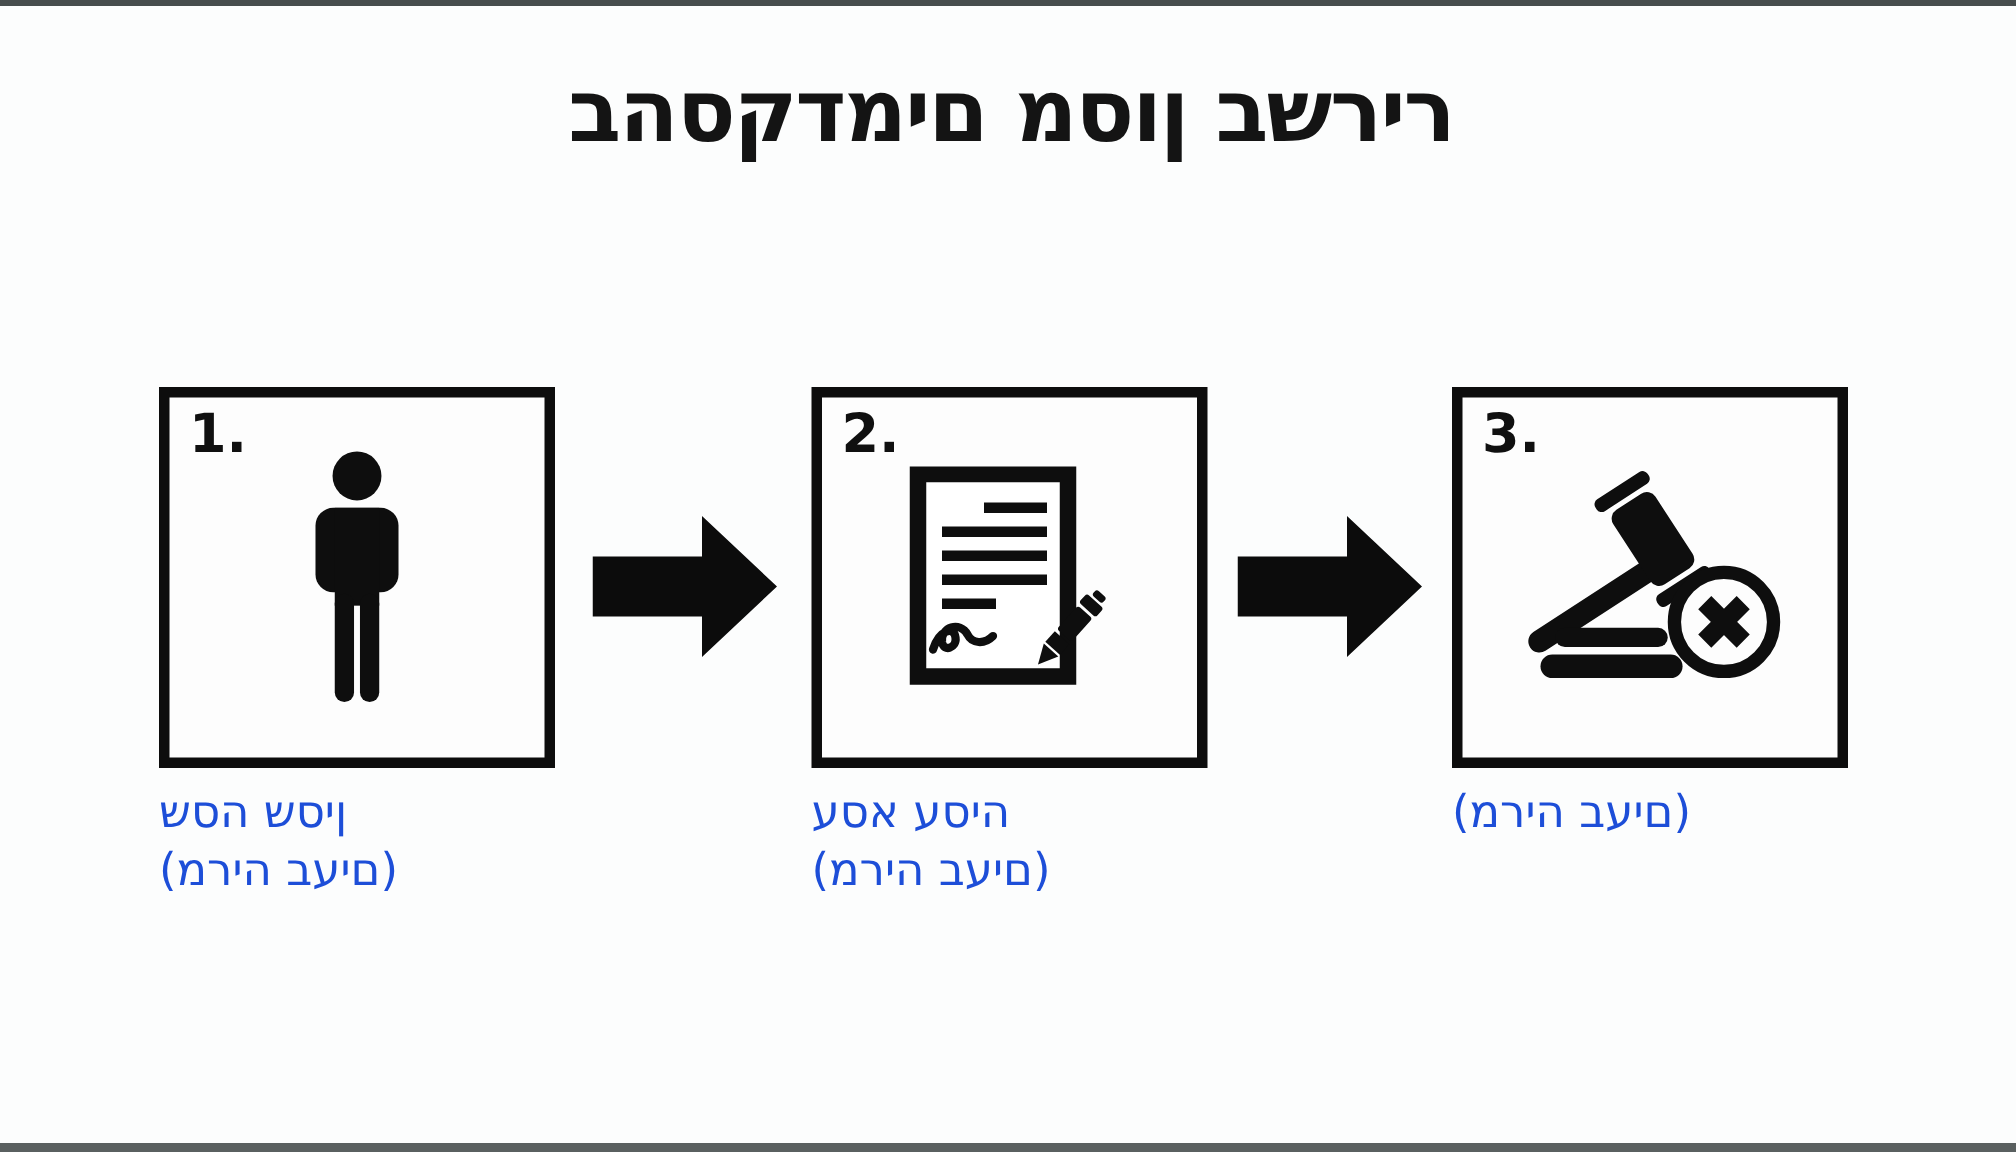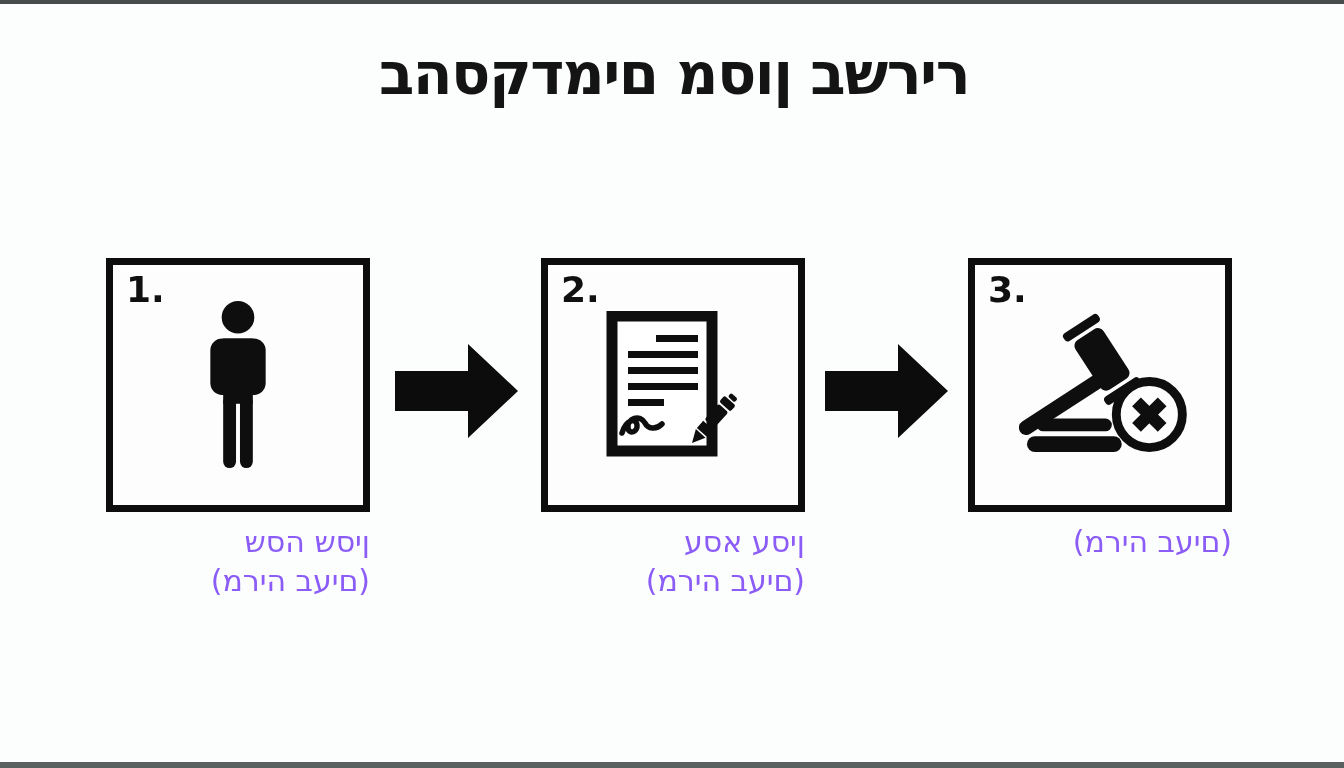--- a/index.html
+++ b/index.html
@@ -43,22 +43,22 @@
   .num {
     position: absolute; top: 3px; left: 13px;
     font-size: 36px; font-weight: 700; color: #101010;
     line-height: 1.2;
   }
 
   .icon { fill: #0e0e0e; }
 
   .caption {
     margin-top: 10px;
-    text-align: right;
-    font-size: 30px; color: #8b5cf6;
+    text-align: left;
+    font-size: 30px; color: #1d4ed8;
     line-height: 39px;
   }
 
   .arrow {
     position: absolute; top: 344px;
     fill: #0c0c0c;
   }
   .arrow.a1 { left: 395px; }
   .arrow.a2 { left: 825px; }
 </style>
@@ -106,21 +106,21 @@
         <g transform="translate(86,132) rotate(42)">
           <polygon points="0,0 -6.5,-13 6.5,-13"></polygon>
           <rect x="-6.5" y="-24" width="13" height="9.5"></rect>
           <rect x="-6.5" y="-47" width="13" height="21" rx="2"></rect>
           <rect x="-7.5" y="-57" width="15" height="8" rx="2"></rect>
           <rect x="-4.5" y="-63.5" width="9" height="5" rx="2"></rect>
         </g>
       </svg>
     </div>
     <div class="caption">
-      <div class="heb">עסא עסין</div>
+      <div class="heb">עסא עסיה</div>
       <div class="heb">(מריה בעים)</div>
     </div>
   </div>
 
   <svg class="arrow a2" width="123" height="94" viewBox="0 0 123 94" xmlns="http://www.w3.org/2000/svg">
     <polygon points="0,27 73,27 73,0 123,47 73,94 73,67 0,67"></polygon>
   </svg>
 
   <div class="step s3">
     <div class="box">

